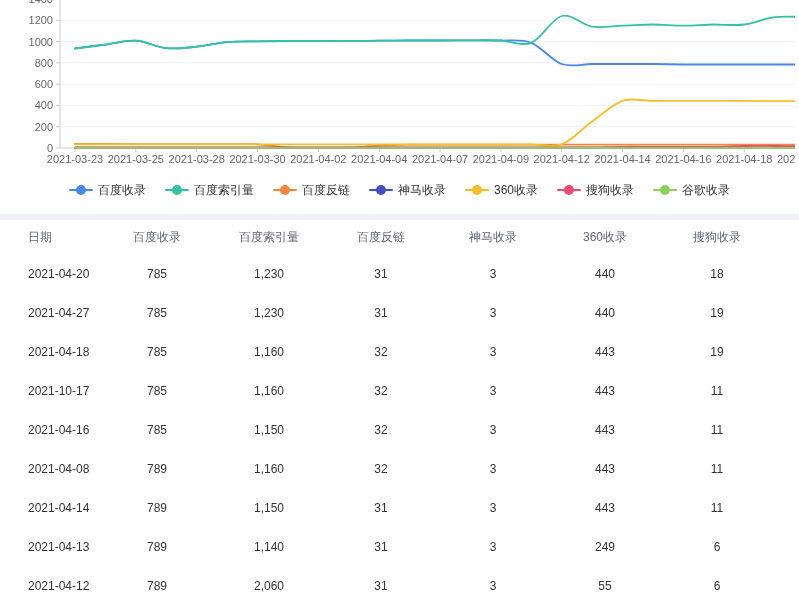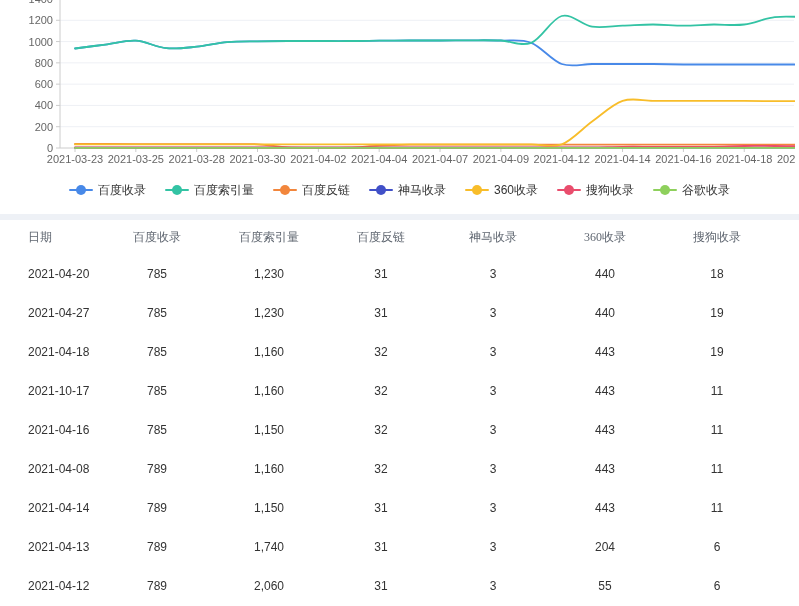--- a/index.html
+++ b/index.html
@@ -16,21 +16,21 @@
   .legend-item{display:flex;align-items:center;gap:5px;cursor:pointer;}
   .lg-icon{position:relative;width:24px;height:10px;display:inline-block;}
   .lg-line{position:absolute;left:0;top:4px;width:24px;height:2px;border-radius:1px;}
   .lg-dot{position:absolute;left:7px;top:0px;width:10px;height:10px;border-radius:50%;}
   .legend-label{font-size:12px;color:#333;}
   .separator{height:6px;background:#eef1f6;margin-top:14px;}
   .table-card{width:799px;overflow:hidden;background:#fff;}
   table.data{border-collapse:collapse;table-layout:fixed;width:842px;}
   table.data th,table.data td{font-weight:normal;white-space:nowrap;}
   table.data th{
-    height:32px;font-size:12px;color:#5f6670;text-align:center;vertical-align:middle;font-family:Liberation Serif, serif;
+    height:32px;font-size:12px;color:#5f6670;text-align:center;vertical-align:middle;
   }
   table.data td{
     height:37px;font-size:12px;color:#333;text-align:center;vertical-align:middle;
   }
   table.data th.col-date,table.data td.col-date{
     text-align:left;padding-left:28px;width:72px;
   }
   table.data th.col-num,table.data td.col-num{width:110px;}
 </style>
 </head>
@@ -233,24 +233,24 @@
           <td class="col-num">1,150</td>
           <td class="col-num">31</td>
           <td class="col-num">3</td>
           <td class="col-num">443</td>
           <td class="col-num">11</td>
           <td class="col-num">1</td>
         </tr>
         <tr>
           <td class="col-date">2021-04-13</td>
           <td class="col-num">789</td>
-          <td class="col-num">1,740</td>
-          <td class="col-num">31</td>
-          <td class="col-num">3</td>
-          <td class="col-num">204</td>
+          <td class="col-num">1,140</td>
+          <td class="col-num">31</td>
+          <td class="col-num">3</td>
+          <td class="col-num">249</td>
           <td class="col-num">6</td>
           <td class="col-num">1</td>
         </tr>
         <tr>
           <td class="col-date">2021-04-12</td>
           <td class="col-num">789</td>
           <td class="col-num">2,060</td>
           <td class="col-num">31</td>
           <td class="col-num">3</td>
           <td class="col-num">55</td>

